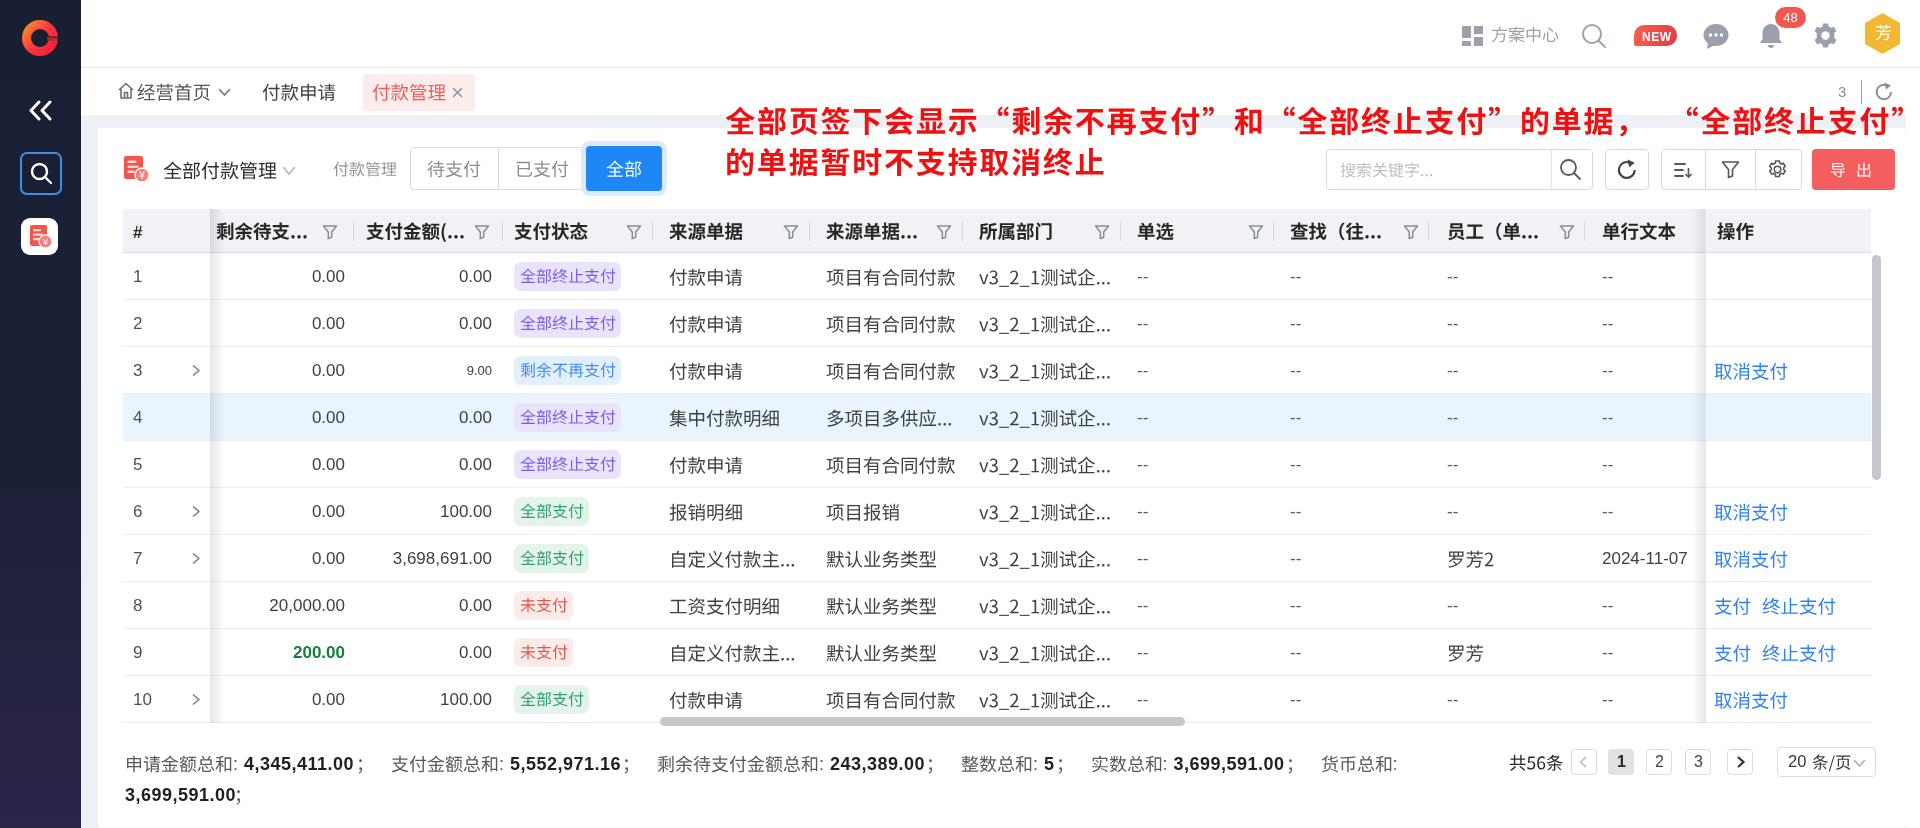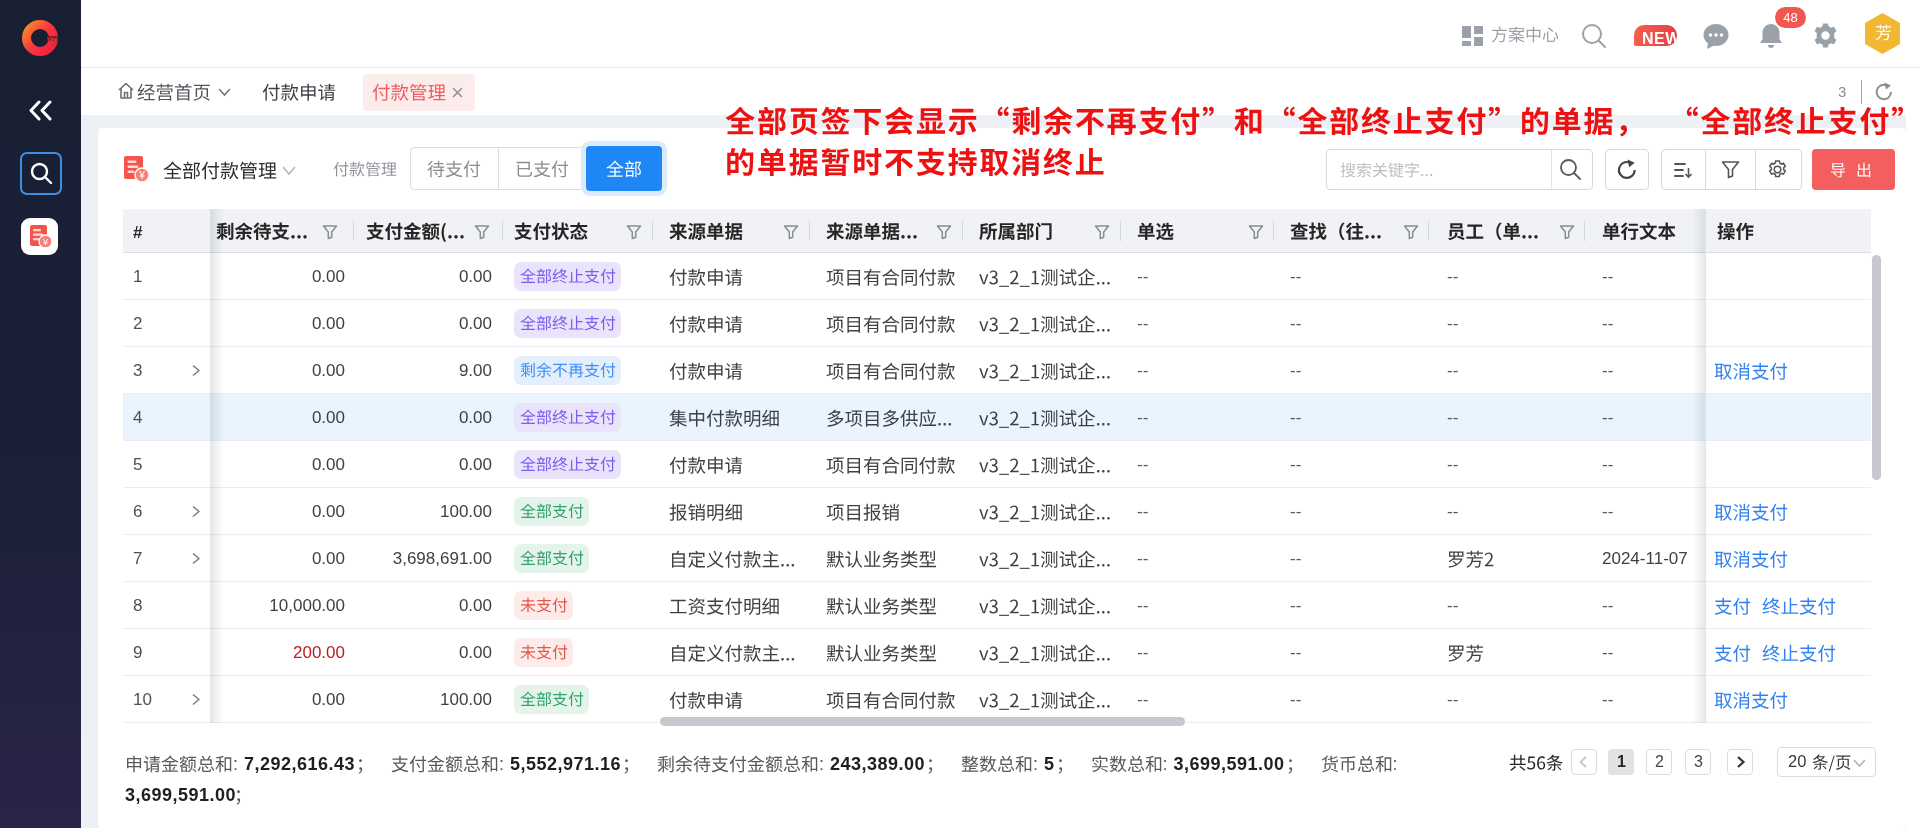--- a/index.html
+++ b/index.html
@@ -194,21 +194,21 @@
           <use href="#g1" x="1000"></use>
           <use href="#g2" x="2000"></use>
           <use href="#g3" x="3000"></use>
         </g>
       </svg></div>
     <svg style="position:absolute;left:1581px;top:23px" width="26" height="26" viewBox="0 0 26 26">
 <circle cx="11" cy="11" r="9" fill="none" stroke="#9ba1ab" stroke-width="2"></circle>
 <path d="M18 18 L24 24" stroke="#9ba1ab" stroke-width="2" stroke-linecap="round"></path>
     </svg>
     <div style="position:absolute;left:1634px;top:25px;width:43px;height:21px;background:linear-gradient(100deg,#f85f4d,#e33c45);border-radius:10px 10px 10px 2px"></div>
-    <div style="position:absolute;left:1642px;top:31px;line-height:1;letter-spacing:0.5px;font-size:16px;color:#fff;font-weight:700;white-space:nowrap">NEW</div>
+    <div style="position:absolute;left:1642px;top:31px;line-height:1;letter-spacing:0.5px;font-size:12px;color:#fff;font-weight:700;white-space:nowrap">NEW</div>
     <svg style="position:absolute;left:1702px;top:22px" width="28" height="28" viewBox="0 0 28 28">
 <ellipse cx="14" cy="13" rx="12.5" ry="11" fill="#9ba1ab"></ellipse>
 <path d="M6 21 L5 27 L13 23 Z" fill="#9ba1ab"></path>
 <circle cx="8.5" cy="13" r="1.7" fill="#fff"></circle>
       <circle cx="14" cy="13" r="1.7" fill="#fff"></circle>
       <circle cx="19.5" cy="13" r="1.7" fill="#fff"></circle>
     </svg>
     <svg style="position:absolute;left:1757px;top:22px" width="28" height="28" viewBox="0 0 28 28">
 <path d="M14 2 C9 2 5.5 6 5.5 11 L5.5 17 L3 21 L25 21 L22.5 17 L22.5 11 C22.5 6 19 2 14 2 Z" fill="#9ba1ab"></path>
 <path d="M11 23 a3 3 0 0 0 6 0 Z" fill="#9ba1ab"></path>
@@ -613,21 +613,21 @@
       </svg></div>
     <div style="position:absolute;left:1137px;top:300px;line-height:47px;font-size:17px;color:#595959;font-weight:400;white-space:nowrap">--</div>
     <div style="position:absolute;left:1290px;top:300px;line-height:47px;font-size:17px;color:#595959;font-weight:400;white-space:nowrap">--</div>
     <div style="position:absolute;left:1447px;top:300px;line-height:47px;font-size:17px;color:#595959;font-weight:400;white-space:nowrap">--</div>
     <div style="position:absolute;left:1602px;top:300px;line-height:47px;font-size:17px;color:#595959;font-weight:400;white-space:nowrap">--</div>
     <div style="position:absolute;left:133px;top:347px;line-height:47px;font-size:17px;color:#4d5157;font-weight:400;white-space:nowrap">3</div>
     <svg style="position:absolute;left:190px;top:364px" width="12" height="13" viewBox="0 0 12 13">
 <path d="M3 1.5 L9 6.5 L3 11.5" fill="none" stroke="#7a7f87" stroke-width="1.6" stroke-linejoin="round"></path>
     </svg>
     <div style="position:absolute;right:1575px;top:347px;line-height:47px;font-size:17px;color:#3d4045;font-weight:400;white-space:nowrap">0.00</div>
-    <div style="position:absolute;right:1428px;top:347px;line-height:47px;font-size:17px;color:#3d4045;font-weight:400;white-space:nowrap">9.00</div>
+    <div style="position:absolute;right:1428px;top:347px;line-height:47px;font-size:13px;color:#3d4045;font-weight:400;white-space:nowrap">9.00</div>
     <div style="position:absolute;left:514px;top:356px;width:107px;height:29px;background:#e3effd;border-radius:7px"></div>
     <div style="position:absolute;left:520px;top:362px;line-height:0"><svg class="ct" width="96.0" height="14.1" viewBox="0 0 96.0 14.1" style="overflow:visible">
         <g fill="#3d8df5" transform="translate(0 14.1) scale(0.016000 -0.016000)">
           <use href="#g74" x="0"></use>
           <use href="#g75" x="1000"></use>
           <use href="#g76" x="2000"></use>
           <use href="#g77" x="3000"></use>
           <use href="#g18" x="4000"></use>
           <use href="#g9" x="5000"></use>
         </g>
@@ -914,21 +914,21 @@
     <div style="position:absolute;left:1602px;top:535px;line-height:47px;font-size:17px;color:#3d4045;font-weight:400;white-space:nowrap">2024-11-07</div>
     <div style="position:absolute;left:1714px;top:550px;line-height:0"><svg class="ct" width="74.0" height="16.3" viewBox="0 0 74.0 16.3" style="overflow:visible">
         <g fill="#2f80f3" transform="translate(0 16.3) scale(0.018500 -0.018500)">
           <use href="#g78" x="0"></use>
           <use href="#g79" x="1000"></use>
           <use href="#g18" x="2000"></use>
           <use href="#g9" x="3000"></use>
         </g>
       </svg></div>
     <div style="position:absolute;left:133px;top:582px;line-height:47px;font-size:17px;color:#4d5157;font-weight:400;white-space:nowrap">8</div>
-    <div style="position:absolute;right:1575px;top:582px;line-height:47px;font-size:17px;color:#3d4045;font-weight:400;white-space:nowrap">10,000.00</div>
+    <div style="position:absolute;right:1575px;top:582px;line-height:47px;font-size:17px;color:#3d4045;font-weight:400;white-space:nowrap">20,000.00</div>
     <div style="position:absolute;right:1428px;top:582px;line-height:47px;font-size:17px;color:#3d4045;font-weight:400;white-space:nowrap">0.00</div>
     <div style="position:absolute;left:514px;top:591px;width:59px;height:29px;background:#fcebe9;border-radius:7px"></div>
     <div style="position:absolute;left:520px;top:597px;line-height:0"><svg class="ct" width="48.0" height="14.1" viewBox="0 0 48.0 14.1" style="overflow:visible">
         <g fill="#e1564a" transform="translate(0 14.1) scale(0.016000 -0.016000)">
           <use href="#g99" x="0"></use>
           <use href="#g18" x="1000"></use>
           <use href="#g9" x="2000"></use>
         </g>
       </svg></div>
     <div style="position:absolute;left:669px;top:597px;line-height:0"><svg class="ct" width="111.0" height="16.3" viewBox="0 0 111.0 16.3" style="overflow:visible">
@@ -979,21 +979,21 @@
       </svg></div>
     <div style="position:absolute;left:1762.0px;top:597px;line-height:0"><svg class="ct" width="74.0" height="16.3" viewBox="0 0 74.0 16.3" style="overflow:visible">
         <g fill="#2f80f3" transform="translate(0 16.3) scale(0.018500 -0.018500)">
           <use href="#g59" x="0"></use>
           <use href="#g60" x="1000"></use>
           <use href="#g18" x="2000"></use>
           <use href="#g9" x="3000"></use>
         </g>
       </svg></div>
     <div style="position:absolute;left:133px;top:629px;line-height:47px;font-size:17px;color:#4d5157;font-weight:400;white-space:nowrap">9</div>
-    <div style="position:absolute;right:1575px;top:629px;line-height:47px;font-size:17px;color:#b91c1c;font-weight:400;white-space:nowrap">200.00</div>
+    <div style="position:absolute;right:1575px;top:629px;line-height:47px;font-size:17px;color:#15803d;font-weight:700;white-space:nowrap">200.00</div>
     <div style="position:absolute;right:1428px;top:629px;line-height:47px;font-size:17px;color:#3d4045;font-weight:400;white-space:nowrap">0.00</div>
     <div style="position:absolute;left:514px;top:638px;width:59px;height:29px;background:#fcebe9;border-radius:7px"></div>
     <div style="position:absolute;left:520px;top:644px;line-height:0"><svg class="ct" width="48.0" height="14.1" viewBox="0 0 48.0 14.1" style="overflow:visible">
         <g fill="#e1564a" transform="translate(0 14.1) scale(0.016000 -0.016000)">
           <use href="#g99" x="0"></use>
           <use href="#g18" x="1000"></use>
           <use href="#g9" x="2000"></use>
         </g>
       </svg></div>
     <div style="position:absolute;left:669px;top:644px;line-height:0"><svg class="ct" width="126.4" height="16.3" viewBox="0 0 126.4 16.3" style="overflow:visible">
@@ -1128,21 +1128,21 @@
         <g fill="#595959" transform="translate(0 15.8) scale(0.018000 -0.018000)">
           <use href="#g11" x="0"></use>
           <use href="#g12" x="1000"></use>
           <use href="#g102" x="2000"></use>
           <use href="#g103" x="3000"></use>
           <use href="#g104" x="4000"></use>
           <use href="#g105" x="5000"></use>
         </g>
       </svg></div>
     <div style="position:absolute;left:233.0px;top:753px;line-height:22px;font-size:18px;color:#595959;font-weight:400;white-space:nowrap">:</div>
-    <div style="position:absolute;left:244.0px;top:753px;line-height:22px;letter-spacing:0.5px;font-size:18px;color:#1f1f1f;font-weight:700;white-space:nowrap">7,292,616.43</div>
+    <div style="position:absolute;left:244.0px;top:753px;line-height:22px;letter-spacing:0.5px;font-size:18px;color:#1f1f1f;font-weight:700;white-space:nowrap">4,345,411.00</div>
     <div style="position:absolute;left:356.0px;top:755px;line-height:0"><svg class="ct" width="18.0" height="15.8" viewBox="0 0 18.0 15.8" style="overflow:visible">
         <g fill="#595959" transform="translate(0 15.8) scale(0.018000 -0.018000)">
           <use href="#g106" x="0"></use>
         </g>
       </svg></div>
     <div style="position:absolute;left:391.0px;top:755px;line-height:0"><svg class="ct" width="108.0" height="15.8" viewBox="0 0 108.0 15.8" style="overflow:visible">
         <g fill="#595959" transform="translate(0 15.8) scale(0.018000 -0.018000)">
           <use href="#g18" x="0"></use>
           <use href="#g9" x="1000"></use>
           <use href="#g102" x="2000"></use>

